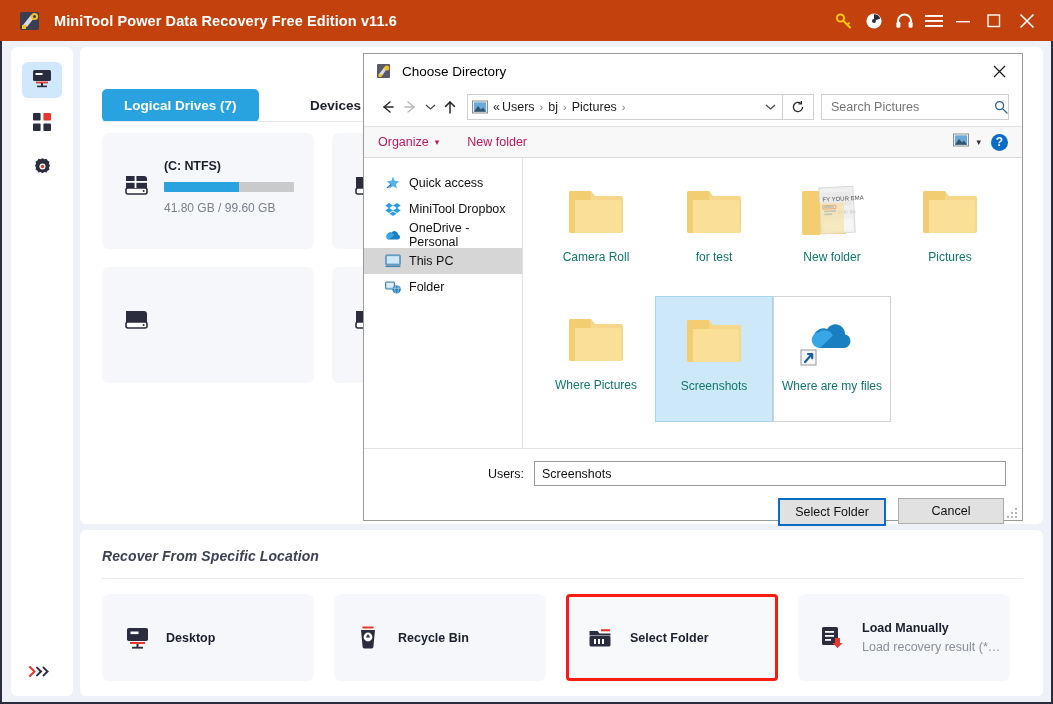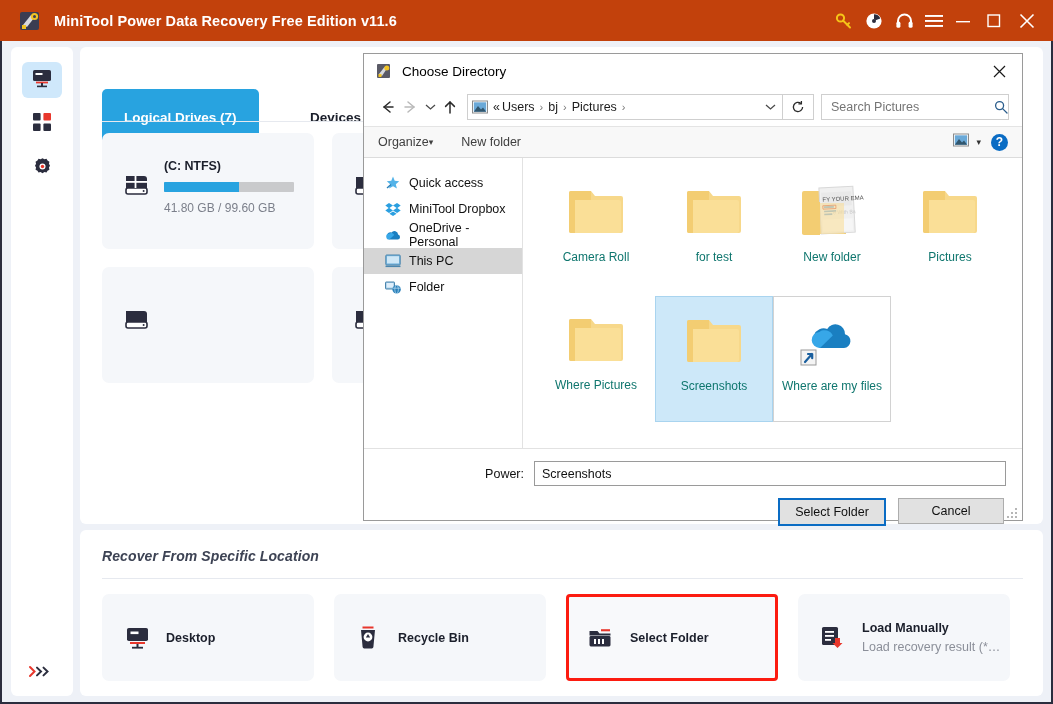--- a/index.html
+++ b/index.html
@@ -29,21 +29,21 @@
   .side-item.active{background:#cfe8fb;}
   .side-spacer{height:8px;}
   .side-bottom{position:absolute;bottom:14px;left:0;width:62px;display:flex;justify-content:center;}
 
   
   .panel-top{position:absolute;left:78px;top:6px;width:963px;height:477px;background:#fff;border-radius:6px;overflow:hidden;}
   .panel-bottom{position:absolute;left:78px;top:489px;width:963px;height:166px;background:#fff;border-radius:6px;overflow:hidden;}
 
   
   .tabs{position:absolute;left:22px;top:42px;display:flex;align-items:flex-end;}
-  .tab{height:33px;padding:12px 22px;display:flex;align-items:center;justify-content:center;
+  .tab{height:33px;padding:0 22px;display:flex;align-items:center;justify-content:center;
        font-size:13.5px;font-weight:bold;border-radius:5px 5px 0 0;cursor:default;min-width:110px;}
   .tab.active{background:#28a3e0;color:#fff;border-radius:5px;}
   .tab.inactive{background:#fff;color:#1b1f2b;}
 
   .tab-underline{position:absolute;left:22px;top:74px;width:921px;height:1px;background:#e6e9ef;}
 
   
   .drive-grid{position:absolute;left:22px;top:86px;width:921px;display:flex;flex-wrap:wrap;gap:18px 18px;}
   .drive-card{width:212px;height:116px;background:#f5f7fa;border-radius:7px;position:relative;cursor:default;}
   .drive-icon{position:absolute;left:20px;top:40px;}
@@ -81,21 +81,21 @@
   .crumbs{display:flex;align-items:center;margin-left:4px;font-size:12.5px;color:#1c1c1c;gap:0;}
   .crumbs .sep{color:#777;margin:0 4px;font-size:11px;}
   .crumbs .cc{margin:0 1px;}
   .crumb-dd{margin-left:auto;width:24px;display:flex;align-items:center;justify-content:center;cursor:default;}
   .refresh{width:30px;height:24px;border:1px solid #cfcfcf;border-left:none;display:flex;align-items:center;justify-content:center;cursor:default;}
   .searchbox{width:186px;height:24px;border:1px solid #cfcfcf;margin-left:7px;display:flex;align-items:center;}
   .searchbox input{border:none;outline:none;flex:1;font-size:12.5px;color:#6e6e6e;margin-left:7px;font-family:"Liberation Sans",sans-serif;background:transparent;}
   .search-ico{width:22px;display:flex;align-items:center;justify-content:center;}
 
   .dlg-tools{height:30px;background:#f8f8f8;border-top:1px solid #e4e4e4;border-bottom:1px solid #dcdcdc;display:flex;align-items:center;padding:0 14px;}
-  .tool-lnk{font-size:12.5px;color:#404040;display:flex;align-items:center;cursor:default;}
+  .tool-lnk{font-size:12.5px;color:#be185d;display:flex;align-items:center;gap:6px;cursor:default;}
   .tool-gap{width:28px;}
   .tool-right{margin-left:auto;display:flex;align-items:center;gap:10px;}
   .viewbtn{display:flex;align-items:center;gap:7px;cursor:default;}
   .helpbtn{width:17px;height:17px;border-radius:50%;background:#0a6cc4;color:#fff;font-size:12px;font-weight:bold;display:flex;align-items:center;justify-content:center;cursor:default;}
 
   .dlg-main{display:flex;height:290px;}
   .navpane{width:158px;border-right:1px solid #e2e2e2;padding-top:12px;}
   .np-item{height:26px;display:flex;align-items:center;padding-left:20px;font-size:12.5px;color:#111;cursor:default;gap:8px;}
   .np-item.sel{background:#d6d6d6;}
   .np-ico{width:17px;height:17px;display:flex;align-items:center;justify-content:center;flex:none;}
@@ -645,21 +645,21 @@
             </div>
             <div class="flabel">Where are my files</div>
           </div>
 
         </div>
       </div>
     </div>
 
     <div class="dlg-foot">
       <div class="foot-row1">
-        <span class="foot-lbl">Power:</span>
+        <span class="foot-lbl">Users:</span>
         <span class="foot-input">
           <input value="Screenshots" style="">
         </span>
       </div>
       <div class="foot-row2">
         <span class="btn default">Select Folder</span>
         <span class="btn">Cancel</span>
       </div>
     </div>
 

